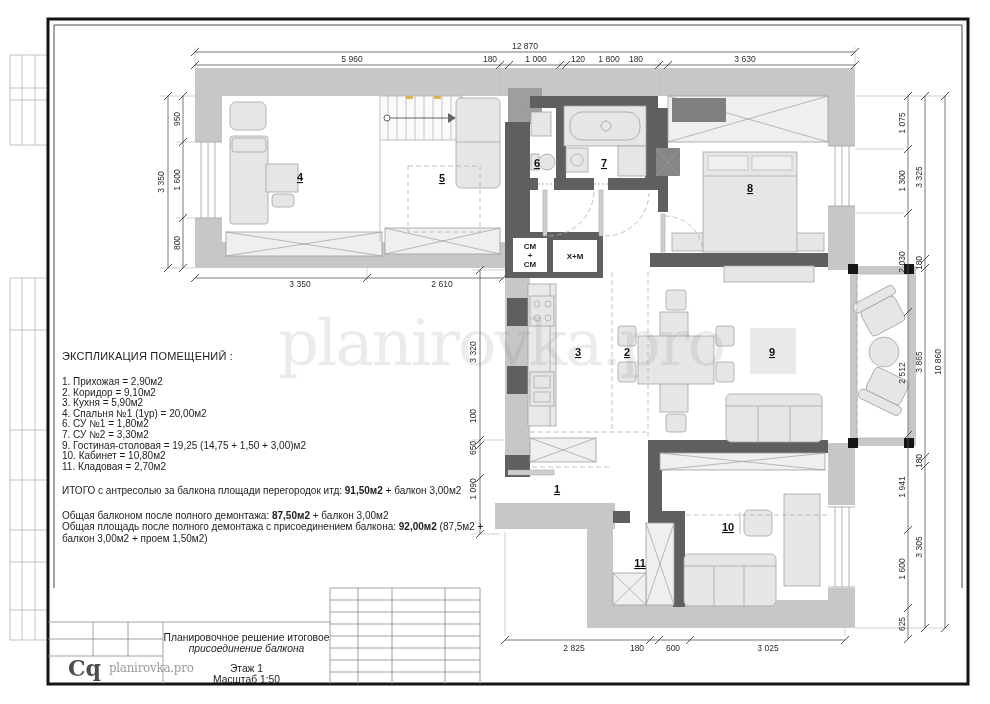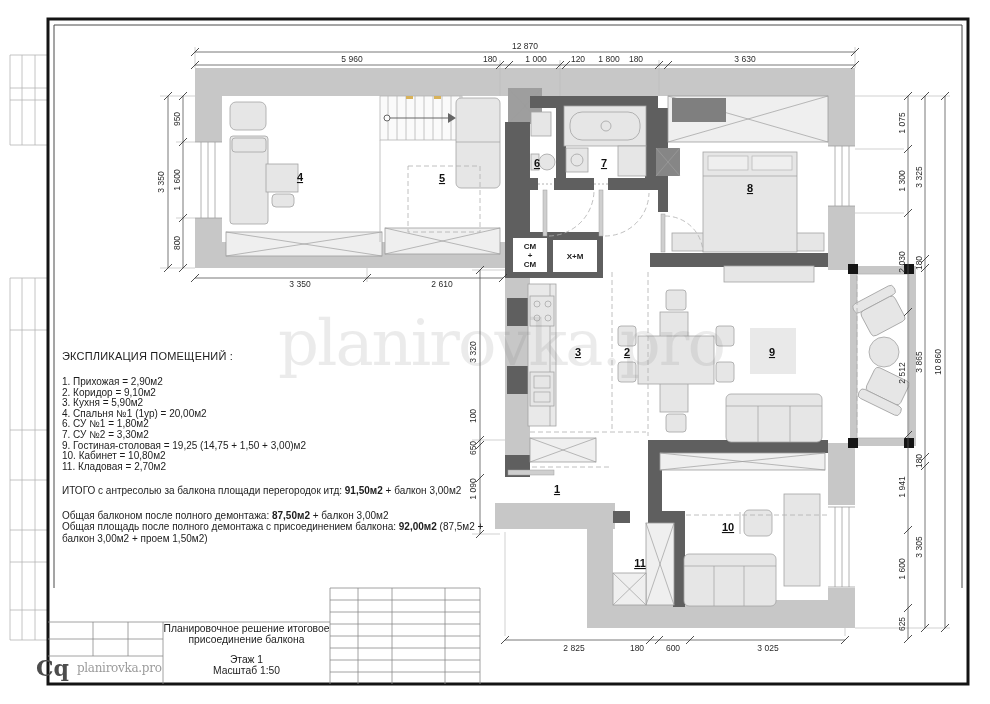--- a/index.html
+++ b/index.html
@@ -26,24 +26,24 @@
 
   .watermark{position:absolute;left:278px;top:306px;z-index:4;pointer-events:none;
     font-family:"DejaVu Serif",serif;font-size:64px;color:#6f6f6f;opacity:.13;
     letter-spacing:-2px;white-space:nowrap}
   .legend{position:absolute;left:62px;top:350px;width:436px;z-index:5}
   .legend-title{font-size:11px;font-weight:normal;margin:0 0 15px 0;letter-spacing:.2px}
   .legend-item{font-size:10px;line-height:10.6px}
   .legend-tot{margin-top:13px;font-size:10px;line-height:11.4px}
   .legend-tot b{font-weight:bold}
   .titletext{position:absolute;left:163px;top:622px;width:167px;height:62px;z-index:5;
-    text-align:center;font-size:10.3px;line-height:11px;padding-top:1px;box-sizing:border-box}
-  .tb-it{}
+    text-align:center;font-size:10.3px;line-height:11px;padding-top:10px;box-sizing:border-box}
+  .tb-it{font-style:italic}
   .tb-gap{height:9px}
-  .logo{position:absolute;left:36px;top:654px;width:112px;height:28px;z-index:5;
+  .logo{position:absolute;left:68px;top:654px;width:112px;height:28px;z-index:5;
     display:flex;align-items:center;gap:4px}
   .logo-sym{font-family:"DejaVu Serif",serif;font-size:22px;font-weight:bold;color:#4d4d4d;line-height:22px}
   .logo-div{width:1px;height:20px;background:#b5b5b5}
   .logo-text{font-family:"DejaVu Serif",serif;font-size:12px;color:#9c9c9c;letter-spacing:-.3px}
 </style>
 </head>
 <body>
 
 <svg width="990" height="704" viewBox="0 0 990 704">
 

